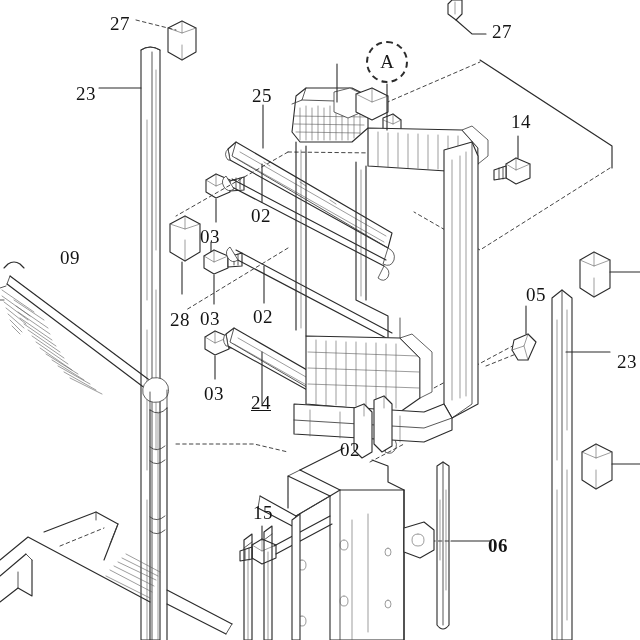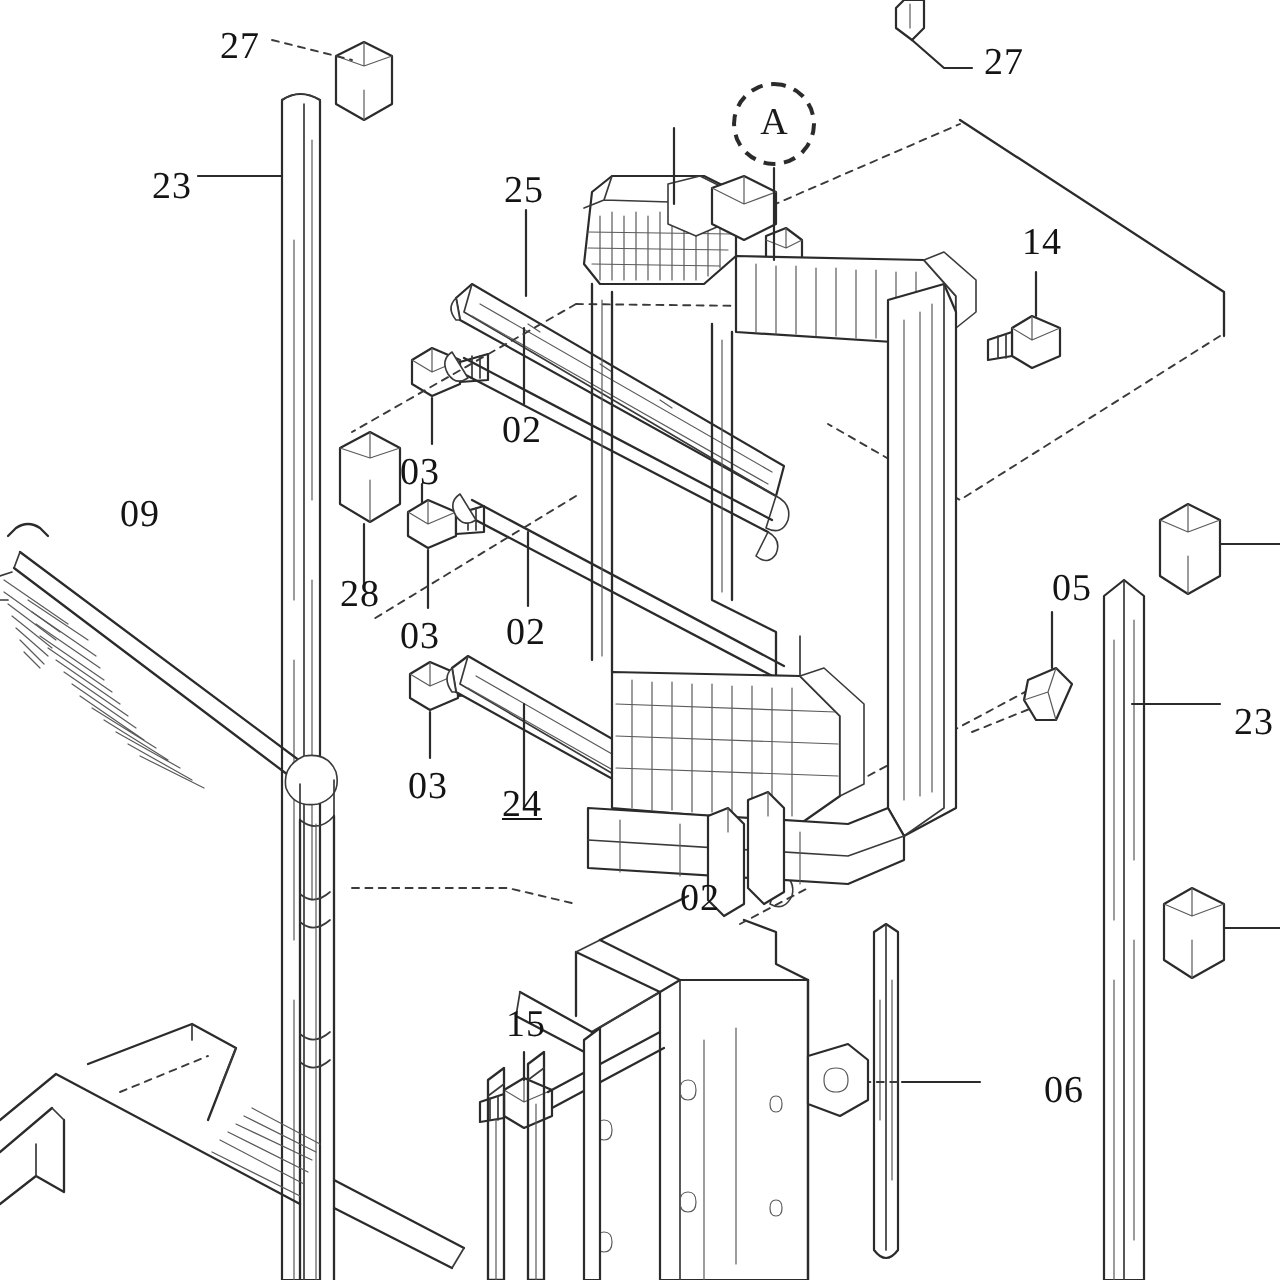--- a/index.html
+++ b/index.html
@@ -386,25 +386,25 @@
 
   <div id="labels">
       <div class="lbl" style="left: 110px; top: 14px;">27</div>
       <div class="lbl" style="left: 492px; top: 22px;">27</div>
       <div class="lbl" style="left: 76px; top: 84px;">23</div>
       <div class="lbl" style="left: 252px; top: 86px;">25</div>
       <div class="lbl" style="left: 511px; top: 112px;">14</div>
       <div class="lbl" style="left: 251px; top: 206px;">02</div>
       <div class="lbl" style="left: 200px; top: 227px;">03</div>
       <div class="lbl" style="left: 60px; top: 248px;">09</div>
-      <div class="lbl" style="left: 170px; top: 288px;">28</div>
+      <div class="lbl" style="left: 170px; top: 310px;">28</div>
       <div class="lbl" style="left: 526px; top: 285px;">05</div>
       <div class="lbl" style="left: 200px; top: 309px;">03</div>
       <div class="lbl" style="left: 253px; top: 307px;">02</div>
       <div class="lbl" style="left: 617px; top: 352px;">23</div>
       <div class="lbl" style="left: 204px; top: 384px;">03</div>
       <div class="lbl" style="left: 251px; top: 393px; text-decoration: underline;">24</div>
       <div class="lbl" style="left: 340px; top: 440px;">02</div>
       <div class="lbl" style="left: 253px; top: 503px;">15</div>
-      <div class="lbl" style="left: 522px; top: 536px;">06</div>
+      <div class="lbl" style="left: 488px; top: 536px; font-weight: bold;">06</div>
     </div>
 
 </div>
 
 </body></html>

